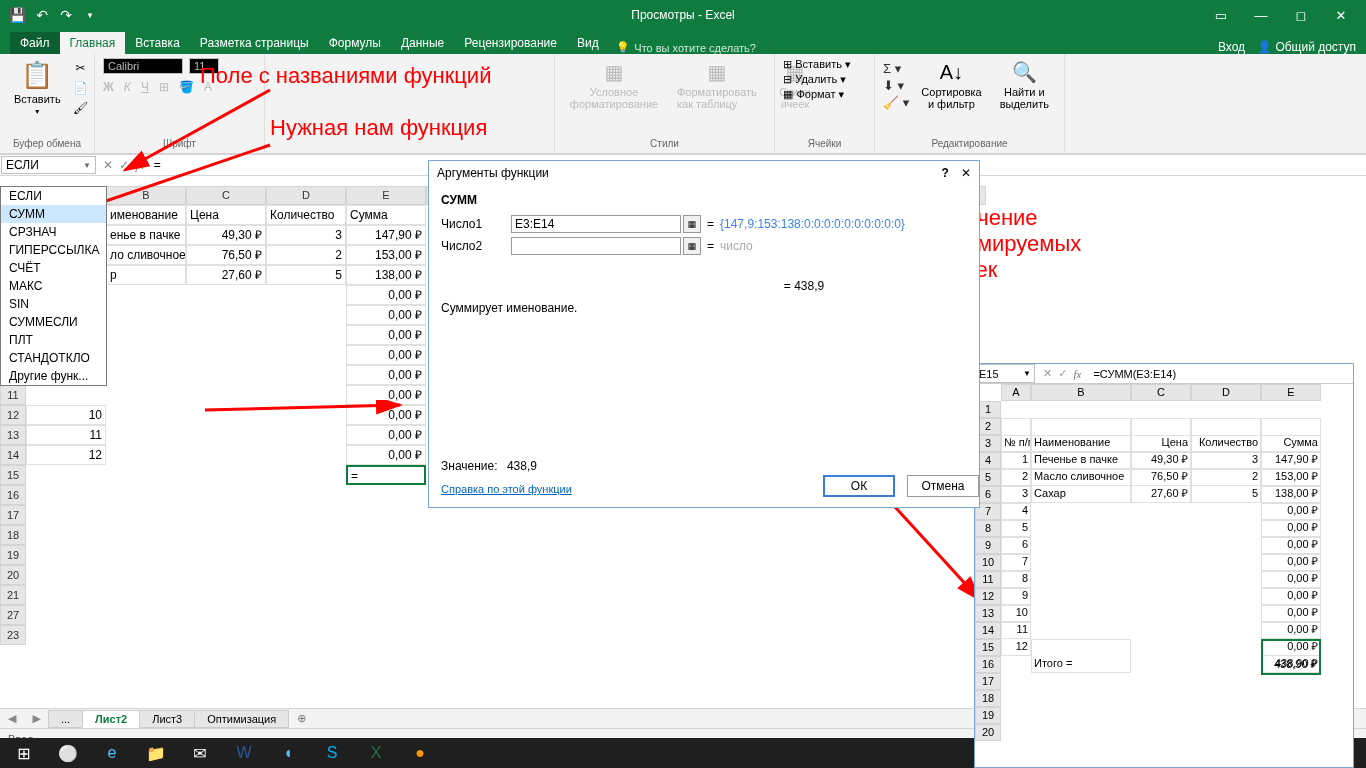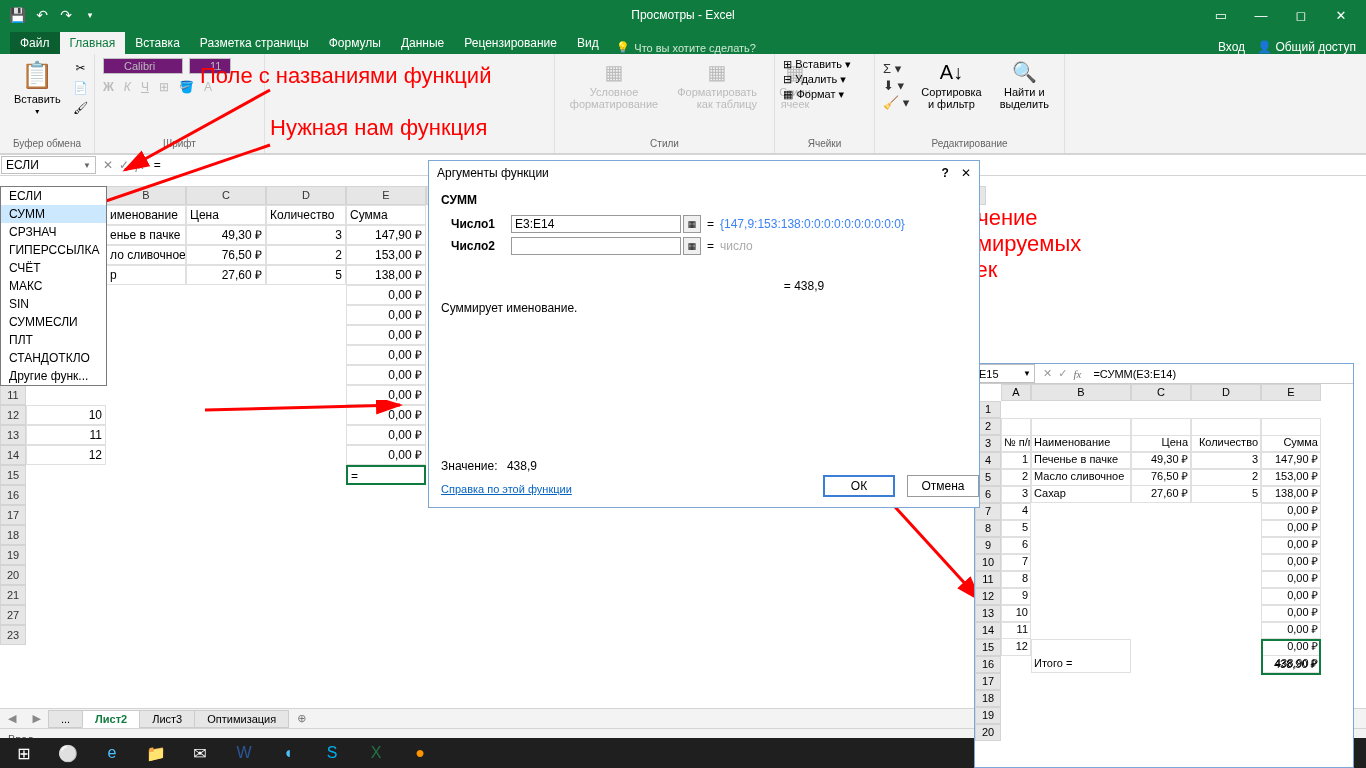--- a/index.html
+++ b/index.html
@@ -16,21 +16,21 @@
 .ribbon-tabs .tab.file{background:#0a5e2f}
 .ribbon-tabs .tab.active{background:#f3f3f3;color:#0f7b3e}
 .ribbon-tabs .tellme{margin-left:8px;display:flex;align-items:center;gap:4px;color:#cfe8d6;font-size:11px}
 .ribbon-tabs .right{margin-left:auto;display:flex;align-items:center;gap:12px;padding-right:10px}
 .ribbon{height:100px;background:#f3f3f3;border-bottom:1px solid #d4d4d4;display:flex;position:relative}
 .group{border-right:1px solid #e0e0e0;display:flex;flex-direction:column;padding:4px 8px;position:relative}
 .group .label{font-size:10px;text-align:center;color:#666;margin-top:auto;padding-top:4px}
 .group .row{display:flex;align-items:center;gap:6px}
 .ribbon .big-btn{display:flex;flex-direction:column;align-items:center;justify-content:center;cursor:pointer;padding:2px 6px;font-size:11px;gap:2px}
 .ribbon .ico{width:16px;height:16px;display:flex;align-items:center;justify-content:center}
-.sel{border:1px solid #c0c0c0;background:#701a75;padding:1px 20px;font-size:11px}
+.sel{border:1px solid #c0c0c0;background:#000000;padding:1px 4px;font-size:11px}
 .ann-red{position:absolute;color:red;font-size:22px;font-weight:500;z-index:5;white-space:nowrap}
 .namebox-row{height:22px;border-bottom:1px solid #d4d4d4;display:flex;align-items:stretch;background:#fff}
 .namebox{width:95px;border:1px solid #c0c0c0;display:flex;align-items:center;padding:0 4px;font-size:12px;background:#fff;margin:1px}
 .namebox .arr{margin-left:auto;font-size:8px;color:#666}
 .fx-ctl{display:flex;align-items:center;gap:6px;padding:0 6px;color:#888}
 .fx-lbl{font-style:italic;font-family:serif;color:#777}
 .formula-input{flex:1;border:none;padding:0 4px;font-size:12px;outline:none}
 .func-dropdown{position:absolute;left:0;top:186px;width:107px;background:#fff;border:1px solid #7a7a7a;z-index:10;font-size:12px}
 .func-dropdown .item{padding:2px 8px;cursor:pointer}
 .func-dropdown .item.sel-item{background:#cce8ff}
@@ -42,21 +42,21 @@
 .cells{position:absolute;left:26px;top:19px}
 .cells .cell{position:absolute;width:80px;height:20px;border:1px solid #e0e0e0;padding:0 3px;font-size:12px;line-height:18px;overflow:hidden;white-space:nowrap}
 .cells .cell.r{text-align:right}
 .cells .cell.active{border:2px solid #0f7b3e}
 .dialog{position:absolute;background:#fff;border:1px solid #7aa7d8;z-index:8;font-size:12px}
 .dialog.main{left:428px;top:160px;width:552px;height:348px}
 .dialog .dlg-title{height:24px;display:flex;align-items:center;padding:0 8px;font-size:12px}
 .dialog .dlg-title .x{margin-left:auto;display:flex;gap:12px}
 .dialog .body{padding:8px 12px}
 .dialog .fld{display:flex;align-items:center;margin:4px 0}
-.dialog .fld .lbl{width:70px;text-align:center;padding-right:6px;font-weight:bold}
+.dialog .fld .lbl{width:70px;text-align:left;padding-right:6px;font-weight:normal}
 .dialog .fld input{width:170px;border:1px solid #999;padding:1px 3px;font-size:12px}
 .dialog .fld .pick{width:18px;height:18px;border:1px solid #999;margin-left:2px;display:flex;align-items:center;justify-content:center;font-size:9px;cursor:pointer;background:#f0f0f0}
 .dialog .fld .eq{padding:0 6px}
 .dialog .fld .val{color:#3b82f6}
 .dialog .btns{position:absolute;bottom:10px;right:0;display:flex;gap:12px}
 .dialog .btn{width:72px;height:22px;border:2px solid #3c7ed6;background:#fff;display:flex;align-items:center;justify-content:center;cursor:pointer;font-size:12px}
 .dialog .btn.sec{border:1px solid #999}
 .dialog a{color:#0563c1;font-size:11px}
 .small-excel{position:absolute;right:12px;top:363px;width:380px;height:405px;background:#fff;border:1px solid #7aa7d8;z-index:7;font-size:11px}
 .small-excel .nb-row{height:20px;border-bottom:1px solid #ccc;display:flex}
@@ -151,21 +151,21 @@
  </div>
  <div class="group disabled" style="width:290px"></div>
  <div class="group" style="width:220px">
   <div class="row">
    <div class="big-btn disabled">
           <span style="font-size:20px">▦</span>
           <span style="width:90px;text-align:center">Условное форматирование</span>
         </div>
    <div class="big-btn disabled">
           <span style="font-size:20px">▦</span>
-          <span style="width:80px;text-align:right">Форматировать как таблицу</span>
+          <span style="width:80px;text-align:left">Форматировать как таблицу</span>
         </div>
    <div class="big-btn disabled">
           <span style="font-size:20px">▦</span>
           <span style="width:40px;text-align:center">Стили ячеек</span>
         </div>
   </div>
   <div class="label">Стили</div>
  </div>
  <div class="group" style="width:100px">
   <div style="display:flex;flex-direction:column;gap:2px;font-size:11px">

